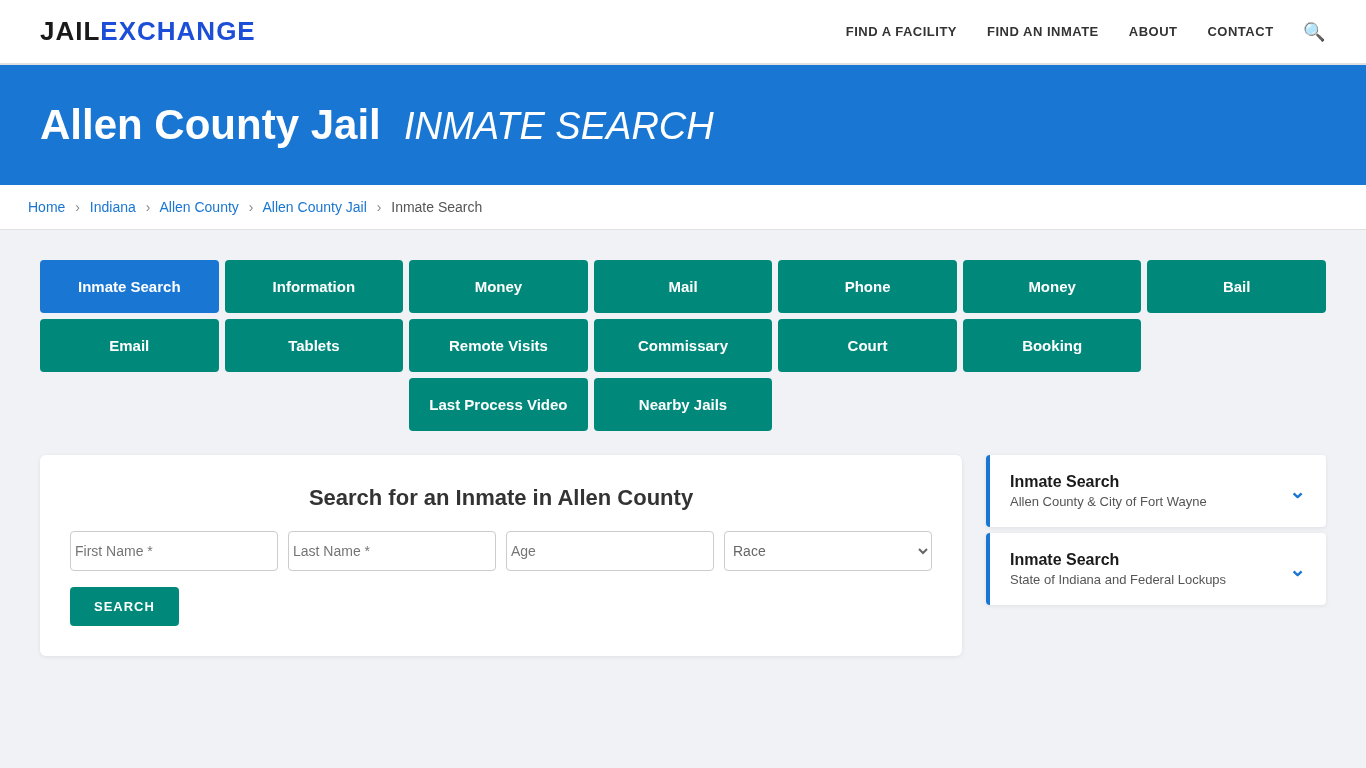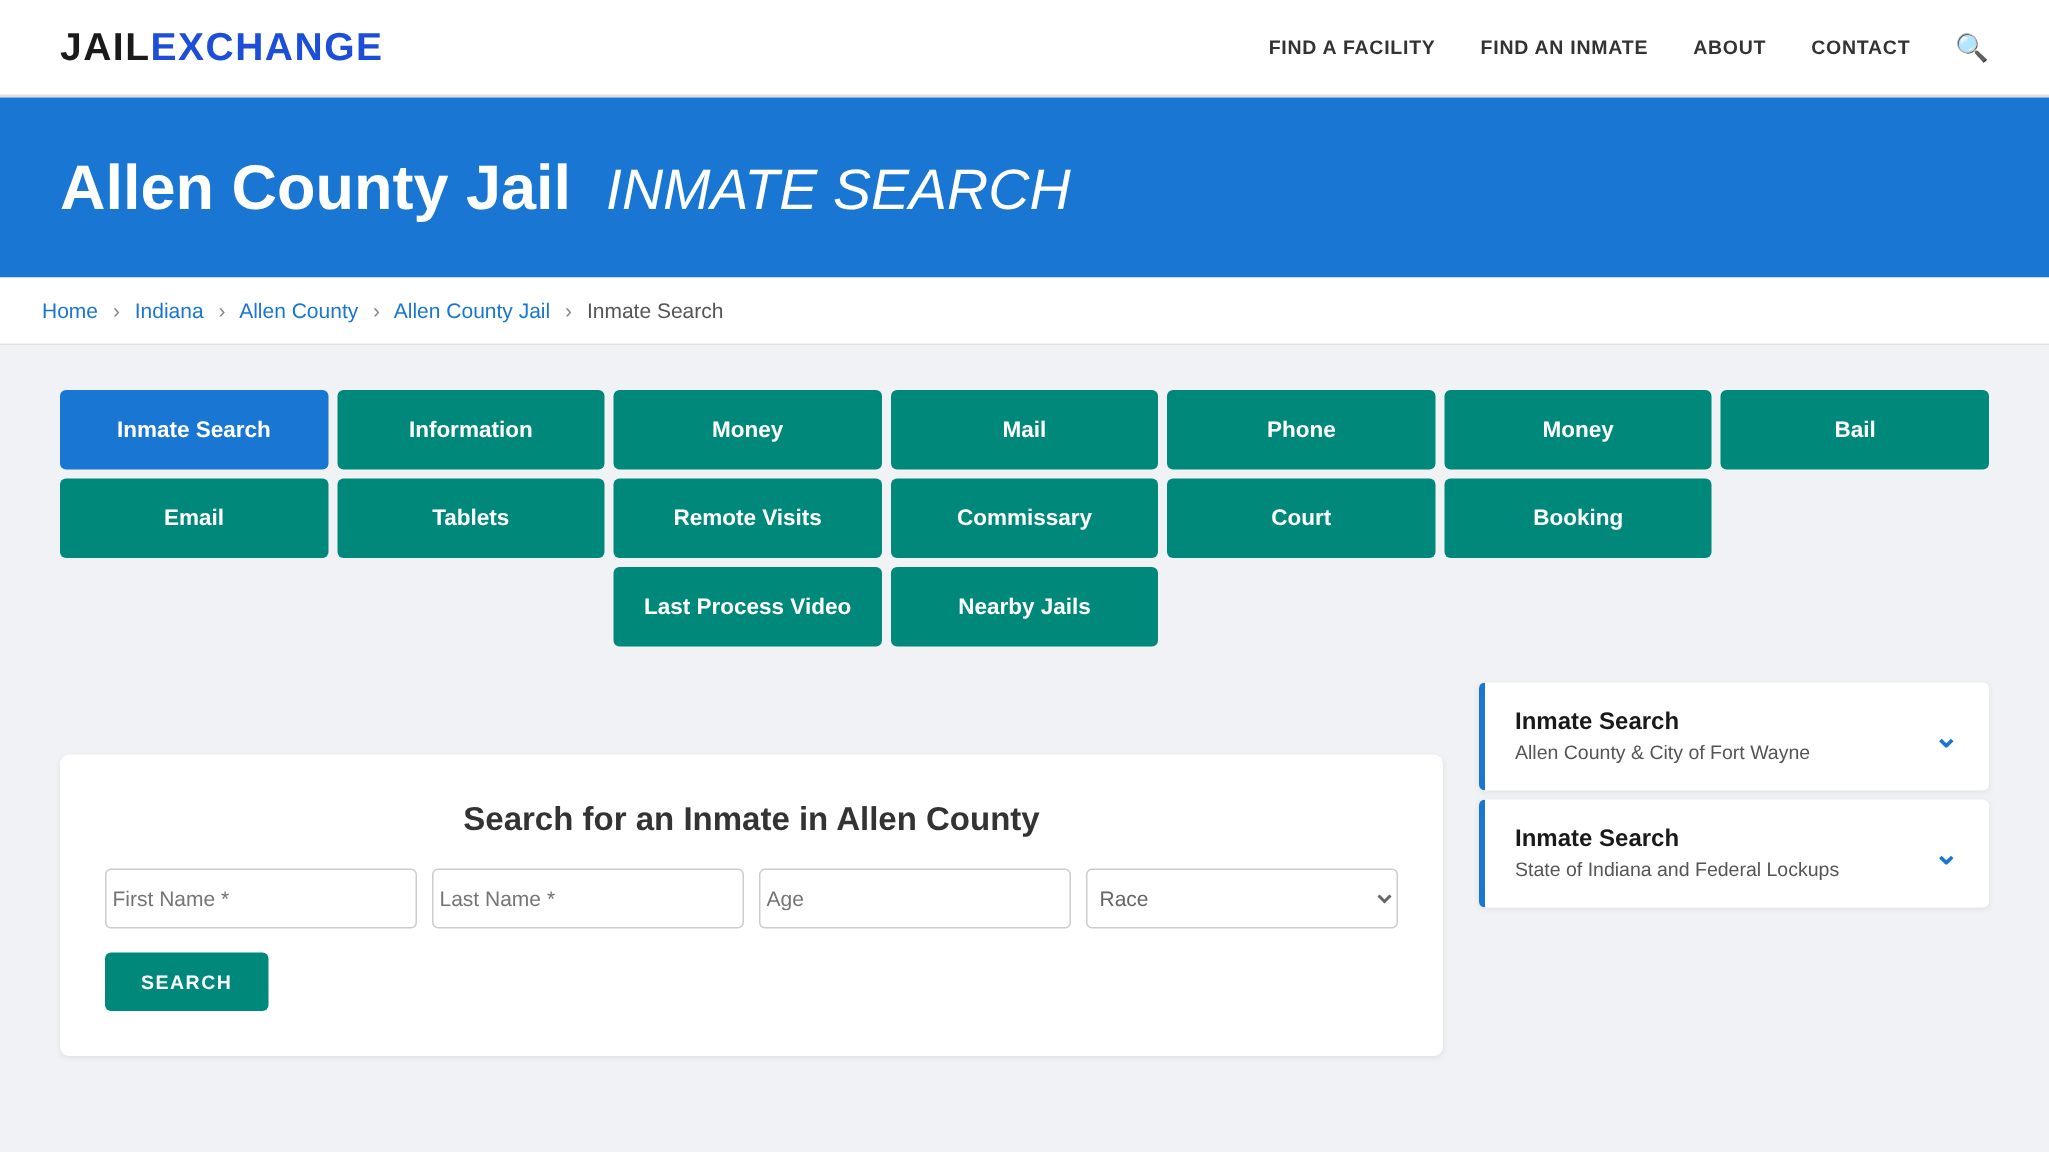--- a/index.html
+++ b/index.html
@@ -130,21 +130,20 @@
     }
 
     
     .search-panel {
       background: #fff;
       border-radius: 6px;
       padding: 30px 30px 30px 30px;
       flex: 1;
       min-width: 0;
       box-shadow: 0 1px 4px rgba(0,0,0,0.08);
-      margin-top: 48px;
     }
     .search-panel h2 {
       font-size: 22px;
       font-weight: 700;
       margin-bottom: 20px;
       text-align: center;
     }
     .search-fields {
       display: flex;
       gap: 10px;

